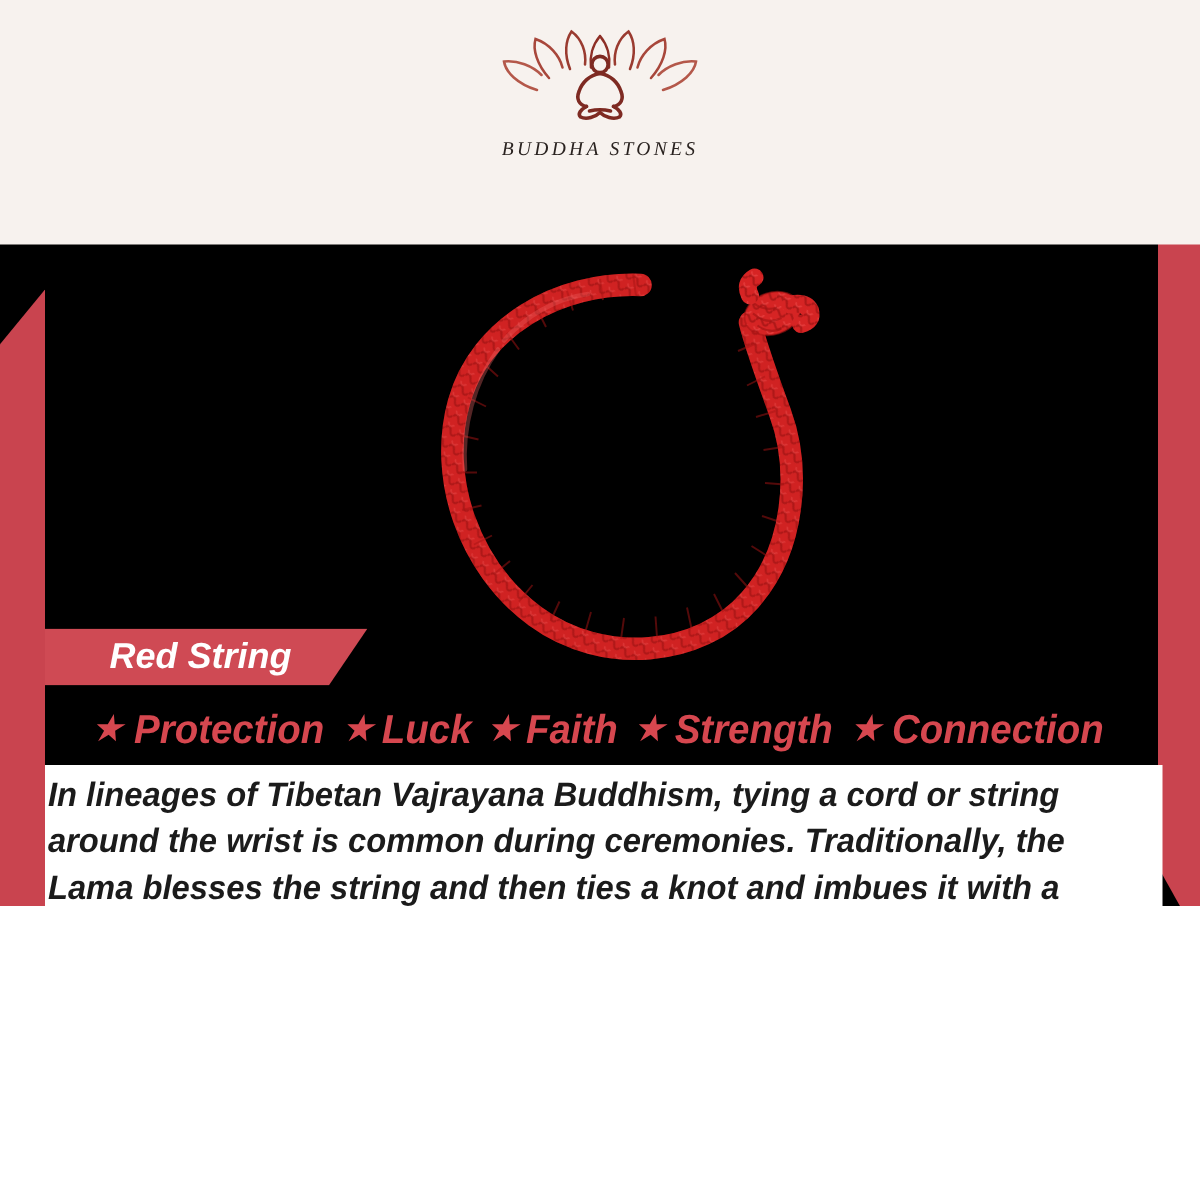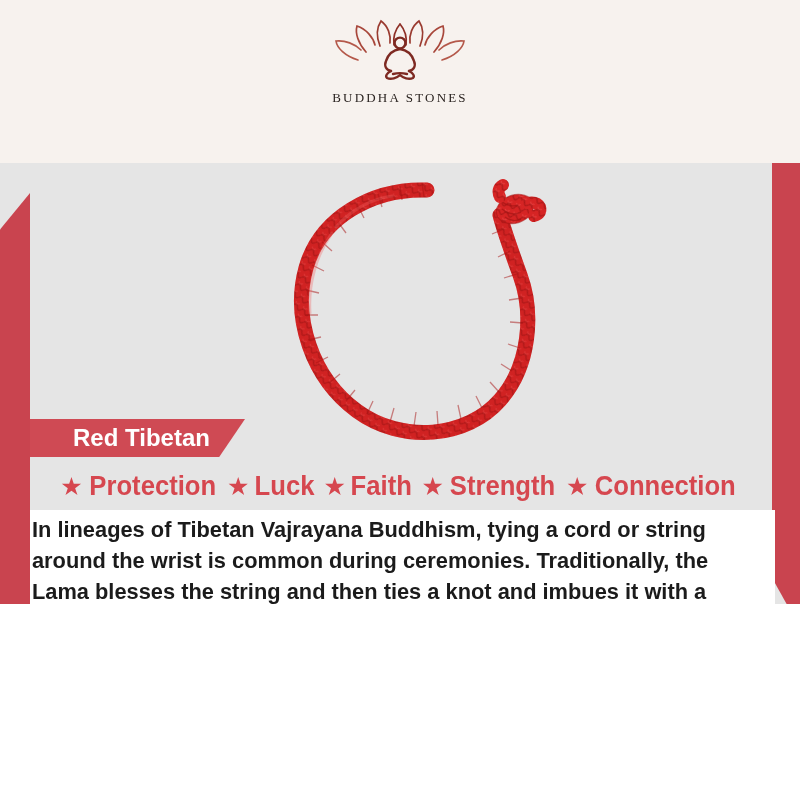--- a/index.html
+++ b/index.html
@@ -5,22 +5,23 @@
   html, body {
     margin: 0;
     padding: 0;
     background: #ffffff;
   }
   .page {
     position: relative;
     width: 800px;
     height: 604px;
     overflow: hidden;
-    background: #e5e5e5;
+    background: #000000;
     font-family: "Liberation Sans", sans-serif;
+    font-style: italic;
   }
 
   
   .band {
     position: absolute;
     background: #C9444F;
   }
   .band-top-right {
     top: 0;
     left: 418px;
@@ -289,21 +290,21 @@
           <path d="M228 34 q-4 -8 3 -12" fill="none" stroke="url(#braid)" stroke-width="12" stroke-linecap="round"></path>
         </g>
 
         <path d="M60 70 C44 92 36 122 38 150" fill="none" stroke="#F26A6A" stroke-width="3" opacity="0.35" stroke-linecap="round"></path>
         <path d="M120 33 C98 36 78 48 64 64" fill="none" stroke="#F26A6A" stroke-width="3" opacity="0.3" stroke-linecap="round"></path>
       </svg>
     </span>
   </div>
 
   <div class="label-banner">
-    <span class="label-banner-text">Red Tibetan</span>
+    <span class="label-banner-text">Red String</span>
   </div>
 
   <div class="features">
     <span class="feature">
       <span class="feature-star">★</span>
       <span class="feature-label">Protection</span>
     </span>
     <span class="feature">
       <span class="feature-star">★</span>
       <span class="feature-label">Luck</span>

